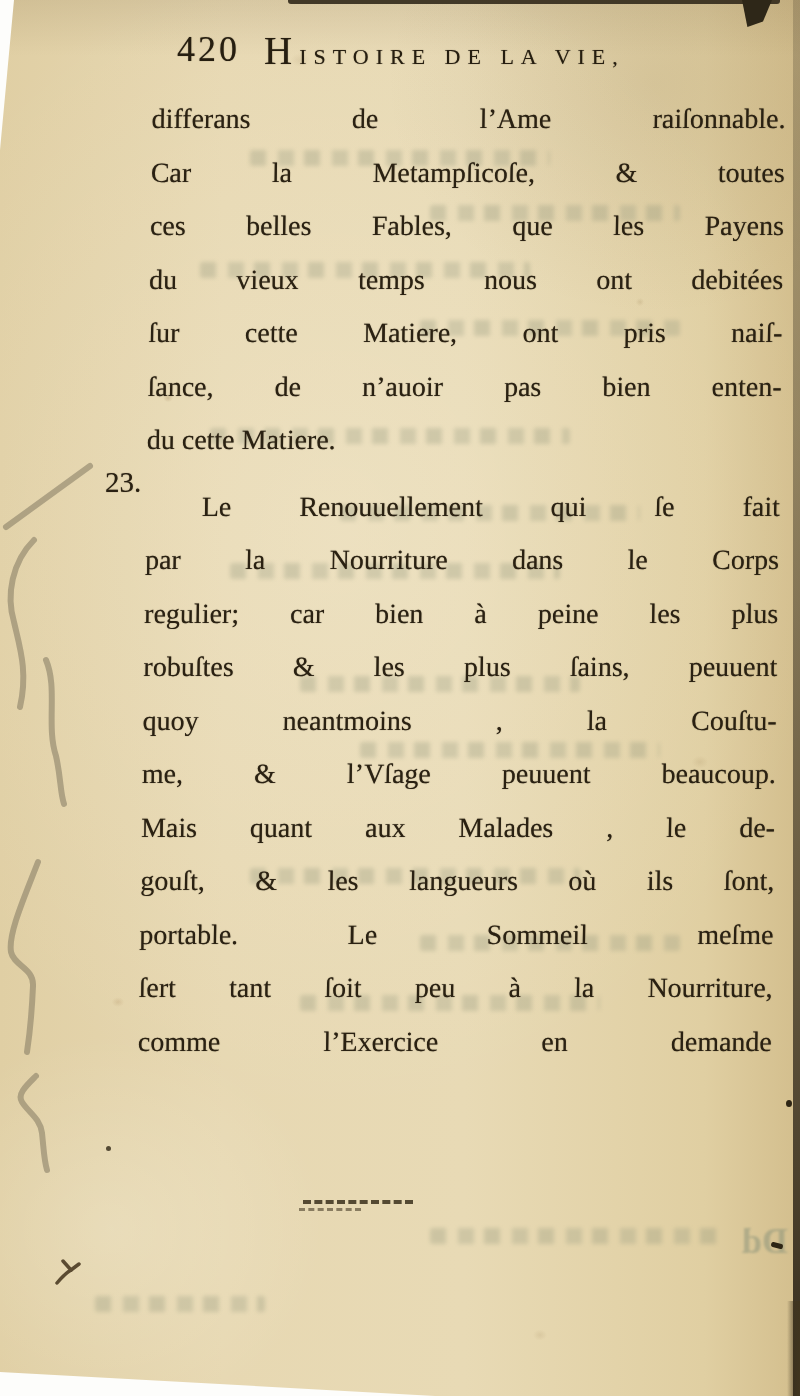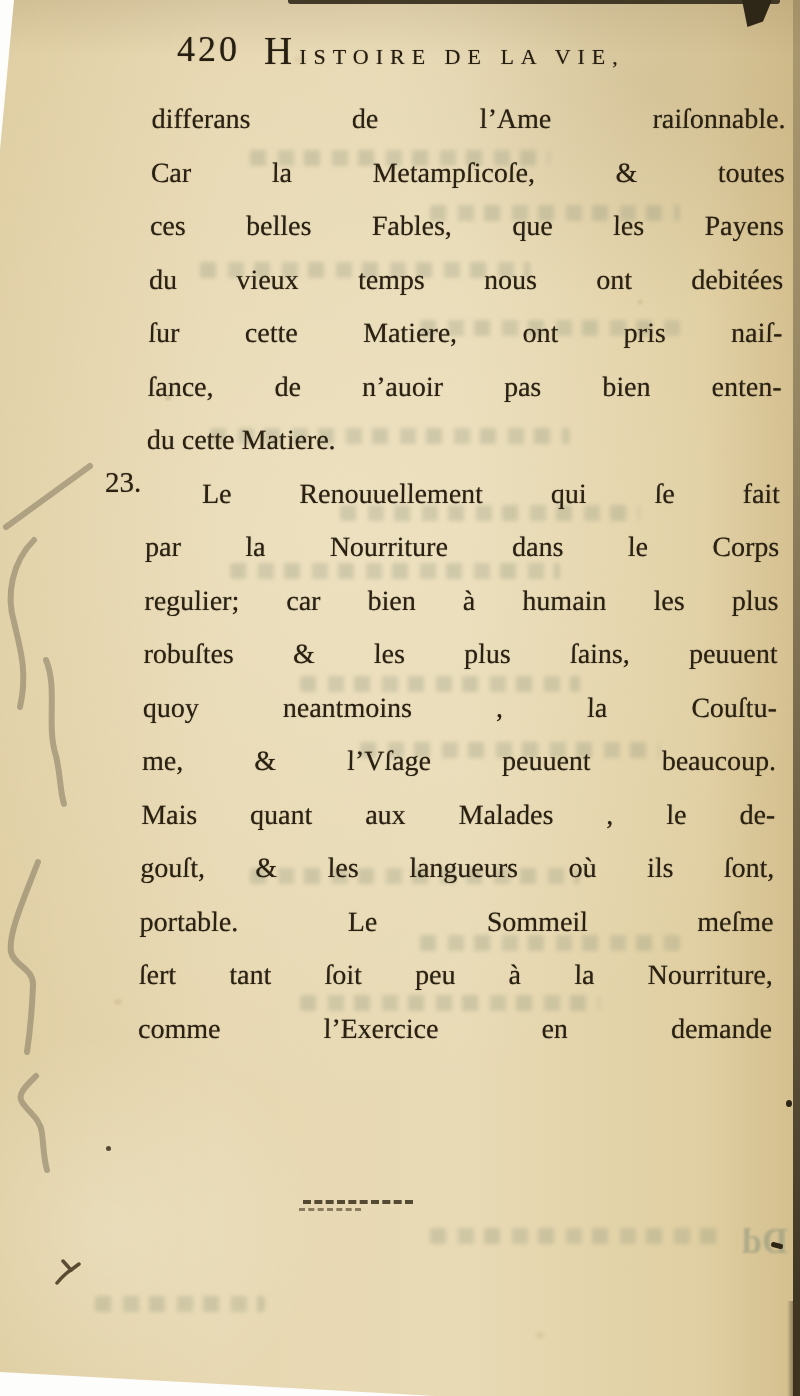--- a/index.html
+++ b/index.html
@@ -64,21 +64,21 @@
   .text-block{
     position:absolute;top:92px;left:152px;width:634px;color:#2a2112;
     transform:skewX(-0.85deg);transform-origin:0 0;
     text-shadow:0 0 1px rgba(42,33,18,.6);
   }
   .line{
     height:53.5px;line-height:53.5px;font-size:28px;
     text-align:justify;text-align-last:justify;
   }
   .line.short{text-align-last:left;}
-  .line.indent{padding-left:56px;}
+  .line.indent{padding-left:56px;margin-top:13px;}
 
   
   .dash-mark{position:absolute;left:303px;top:1200px;width:110px;border-top:4px dashed #3b301c;opacity:.85;}
   .dash-mark2{position:absolute;left:299px;top:1208px;width:62px;border-top:3px dashed #3b301c;opacity:.55;}
 
   .pencil-svg,.ink-svg{position:absolute;inset:0;pointer-events:none;}
 
   
   .top-bar{position:absolute;left:288px;top:0;width:492px;height:4px;background:#352c1d;opacity:.92;border-radius:0 0 3px 3px;}
   .corner-blob{position:absolute;left:742px;top:0;width:30px;height:27px;background:#2e2718;clip-path:polygon(0 0,100% 0,70% 80%,18% 100%);}
@@ -125,21 +125,21 @@
     <div class="text-block">
         <div class="line">differans de l’Ame raiſonnable.</div>
         <div class="line">Car la Metampſicoſe, &amp; toutes</div>
         <div class="line">ces belles Fables, que les Payens</div>
         <div class="line">du vieux temps nous ont debitées</div>
         <div class="line">ſur cette Matiere, ont pris naiſ-</div>
         <div class="line">ſance, de n’auoir pas bien enten-</div>
         <div class="line short">du cette Matiere.</div>
         <div class="line indent">Le Renouuellement qui ſe fait</div>
         <div class="line">par la Nourriture dans le Corps</div>
-        <div class="line">regulier; car bien à humain les plus</div>
+        <div class="line">regulier; car bien à peine les plus</div>
         <div class="line">robuſtes &amp; les plus ſains, peuuent</div>
         <div class="line">quoy neantmoins , la Couſtu-</div>
         <div class="line">me, &amp; l’Vſage peuuent beaucoup.</div>
         <div class="line">Mais quant aux Malades , le de-</div>
         <div class="line">gouſt, &amp; les langueurs où ils ſont,</div>
         <div class="line">portable. Le Sommeil meſme</div>
         <div class="line">ſert tant ſoit peu à la Nourriture,</div>
         <div class="line">comme l’Exercice en demande</div>
       </div>
 

